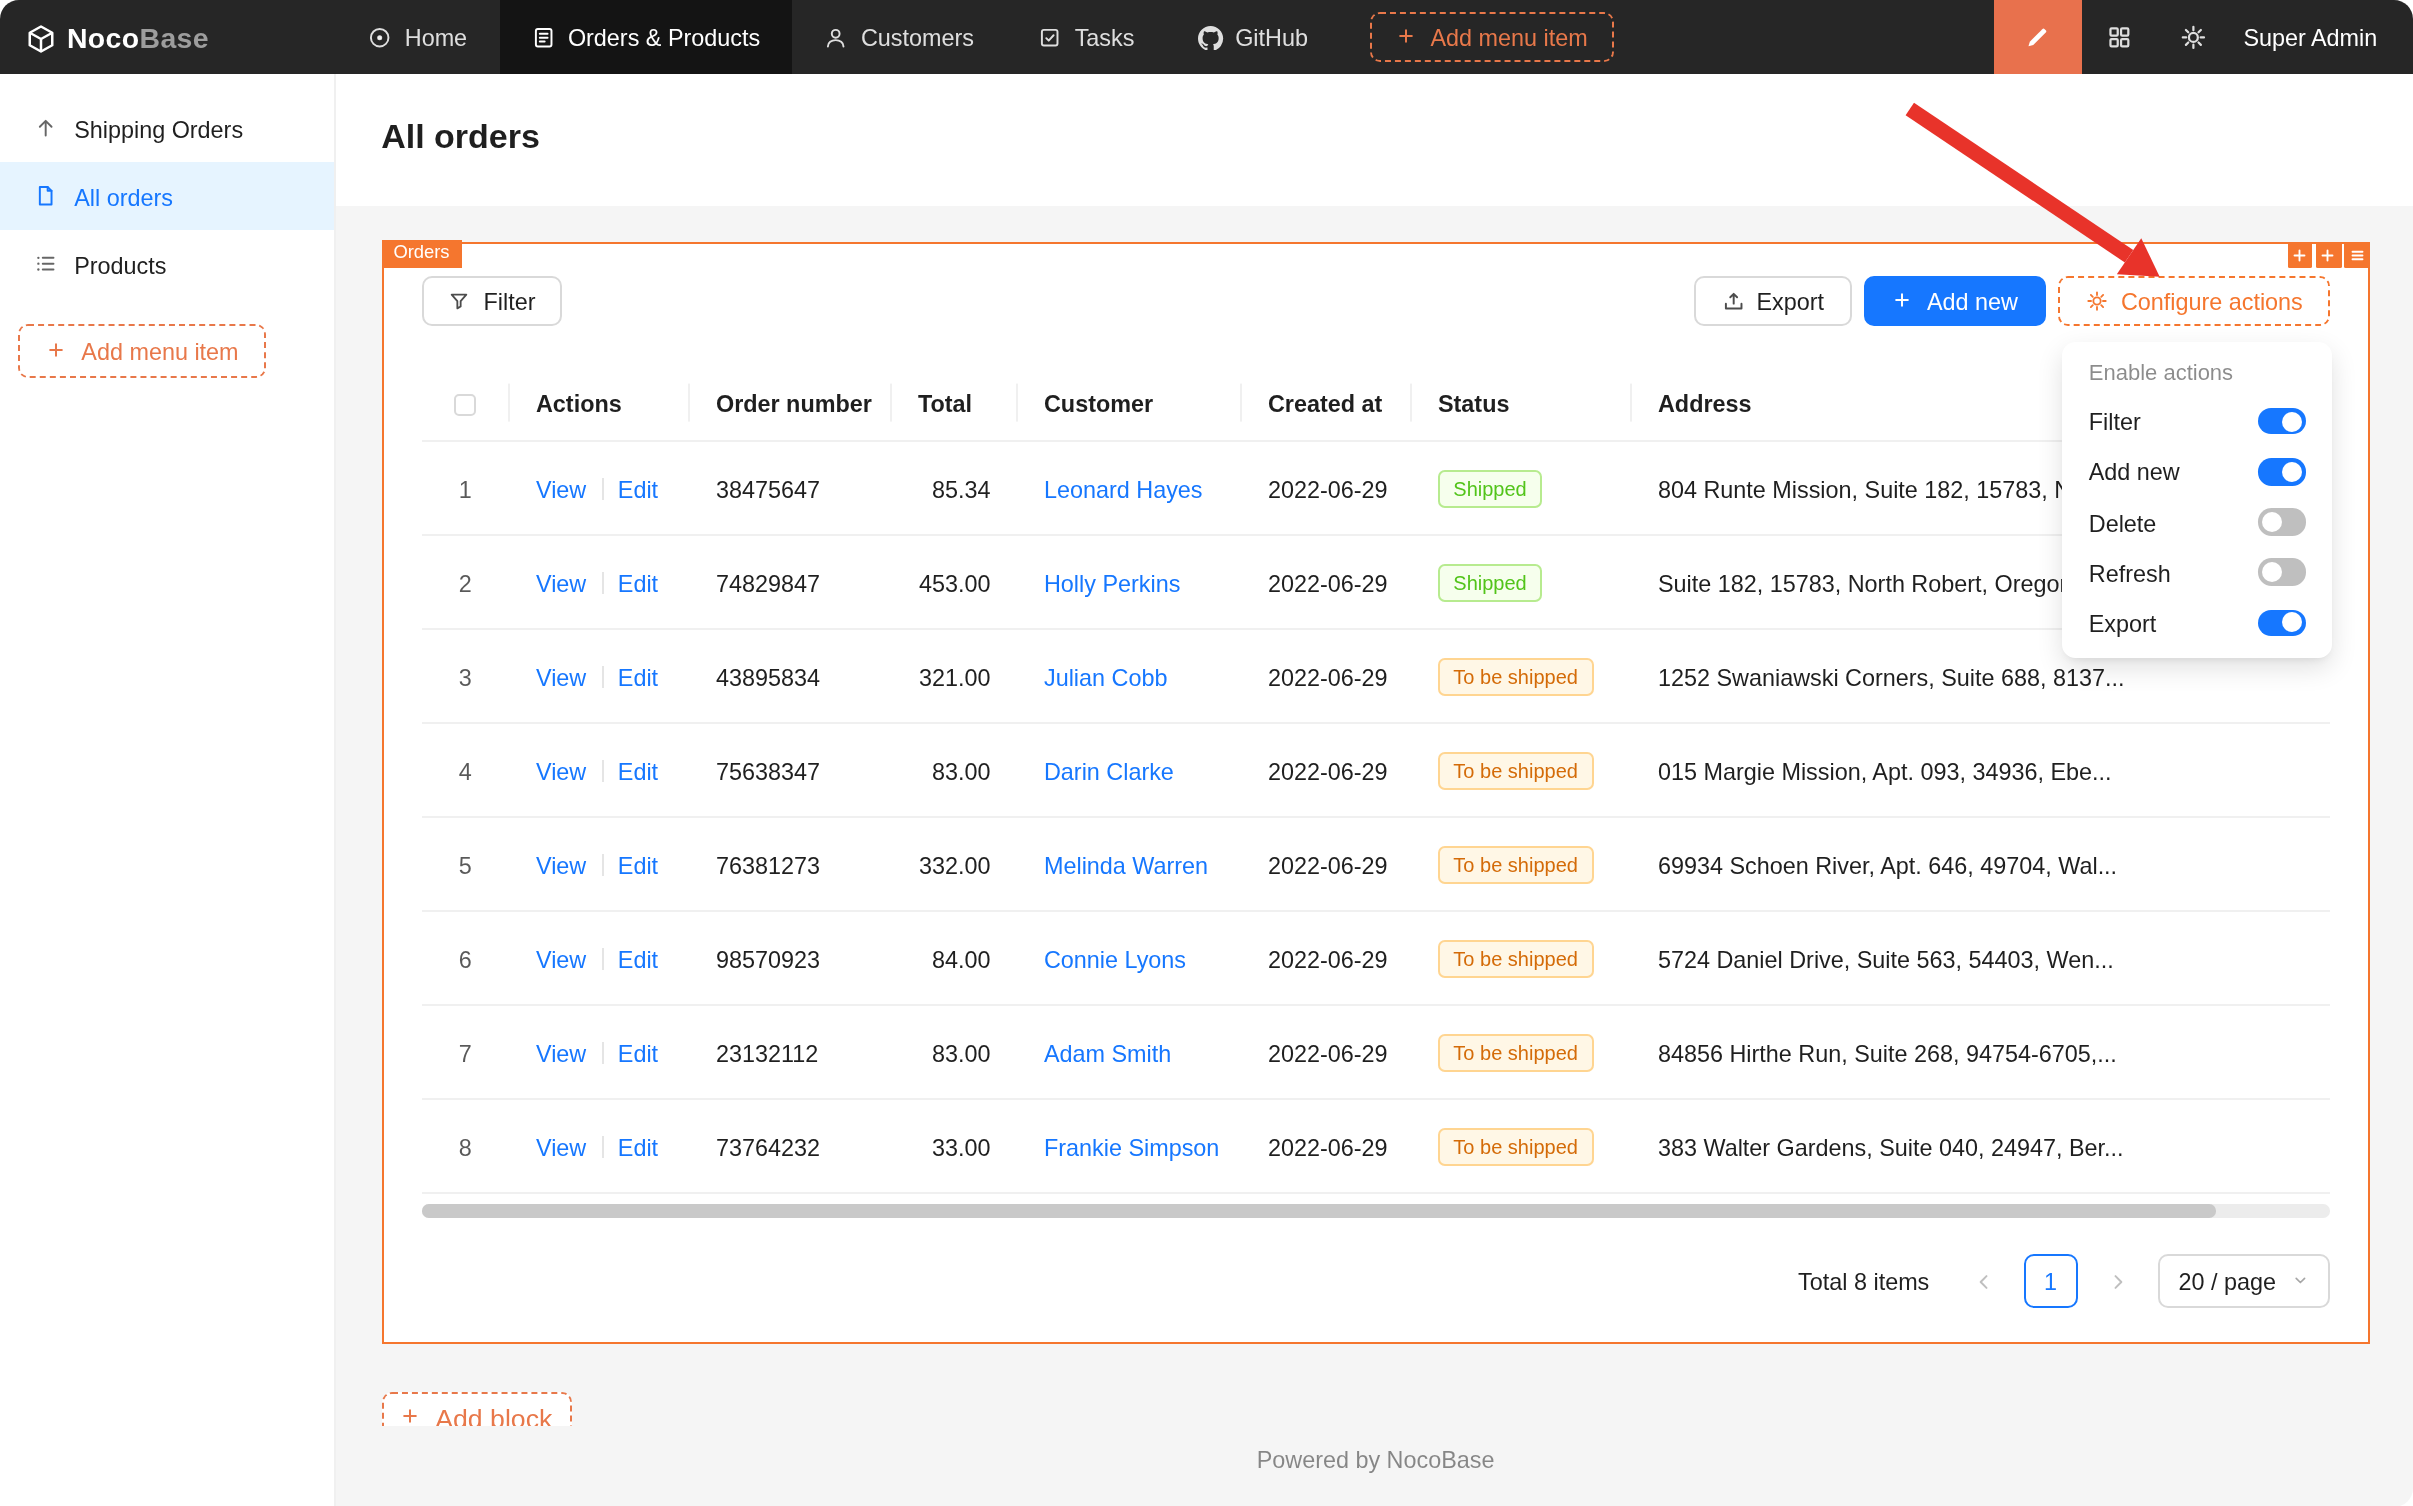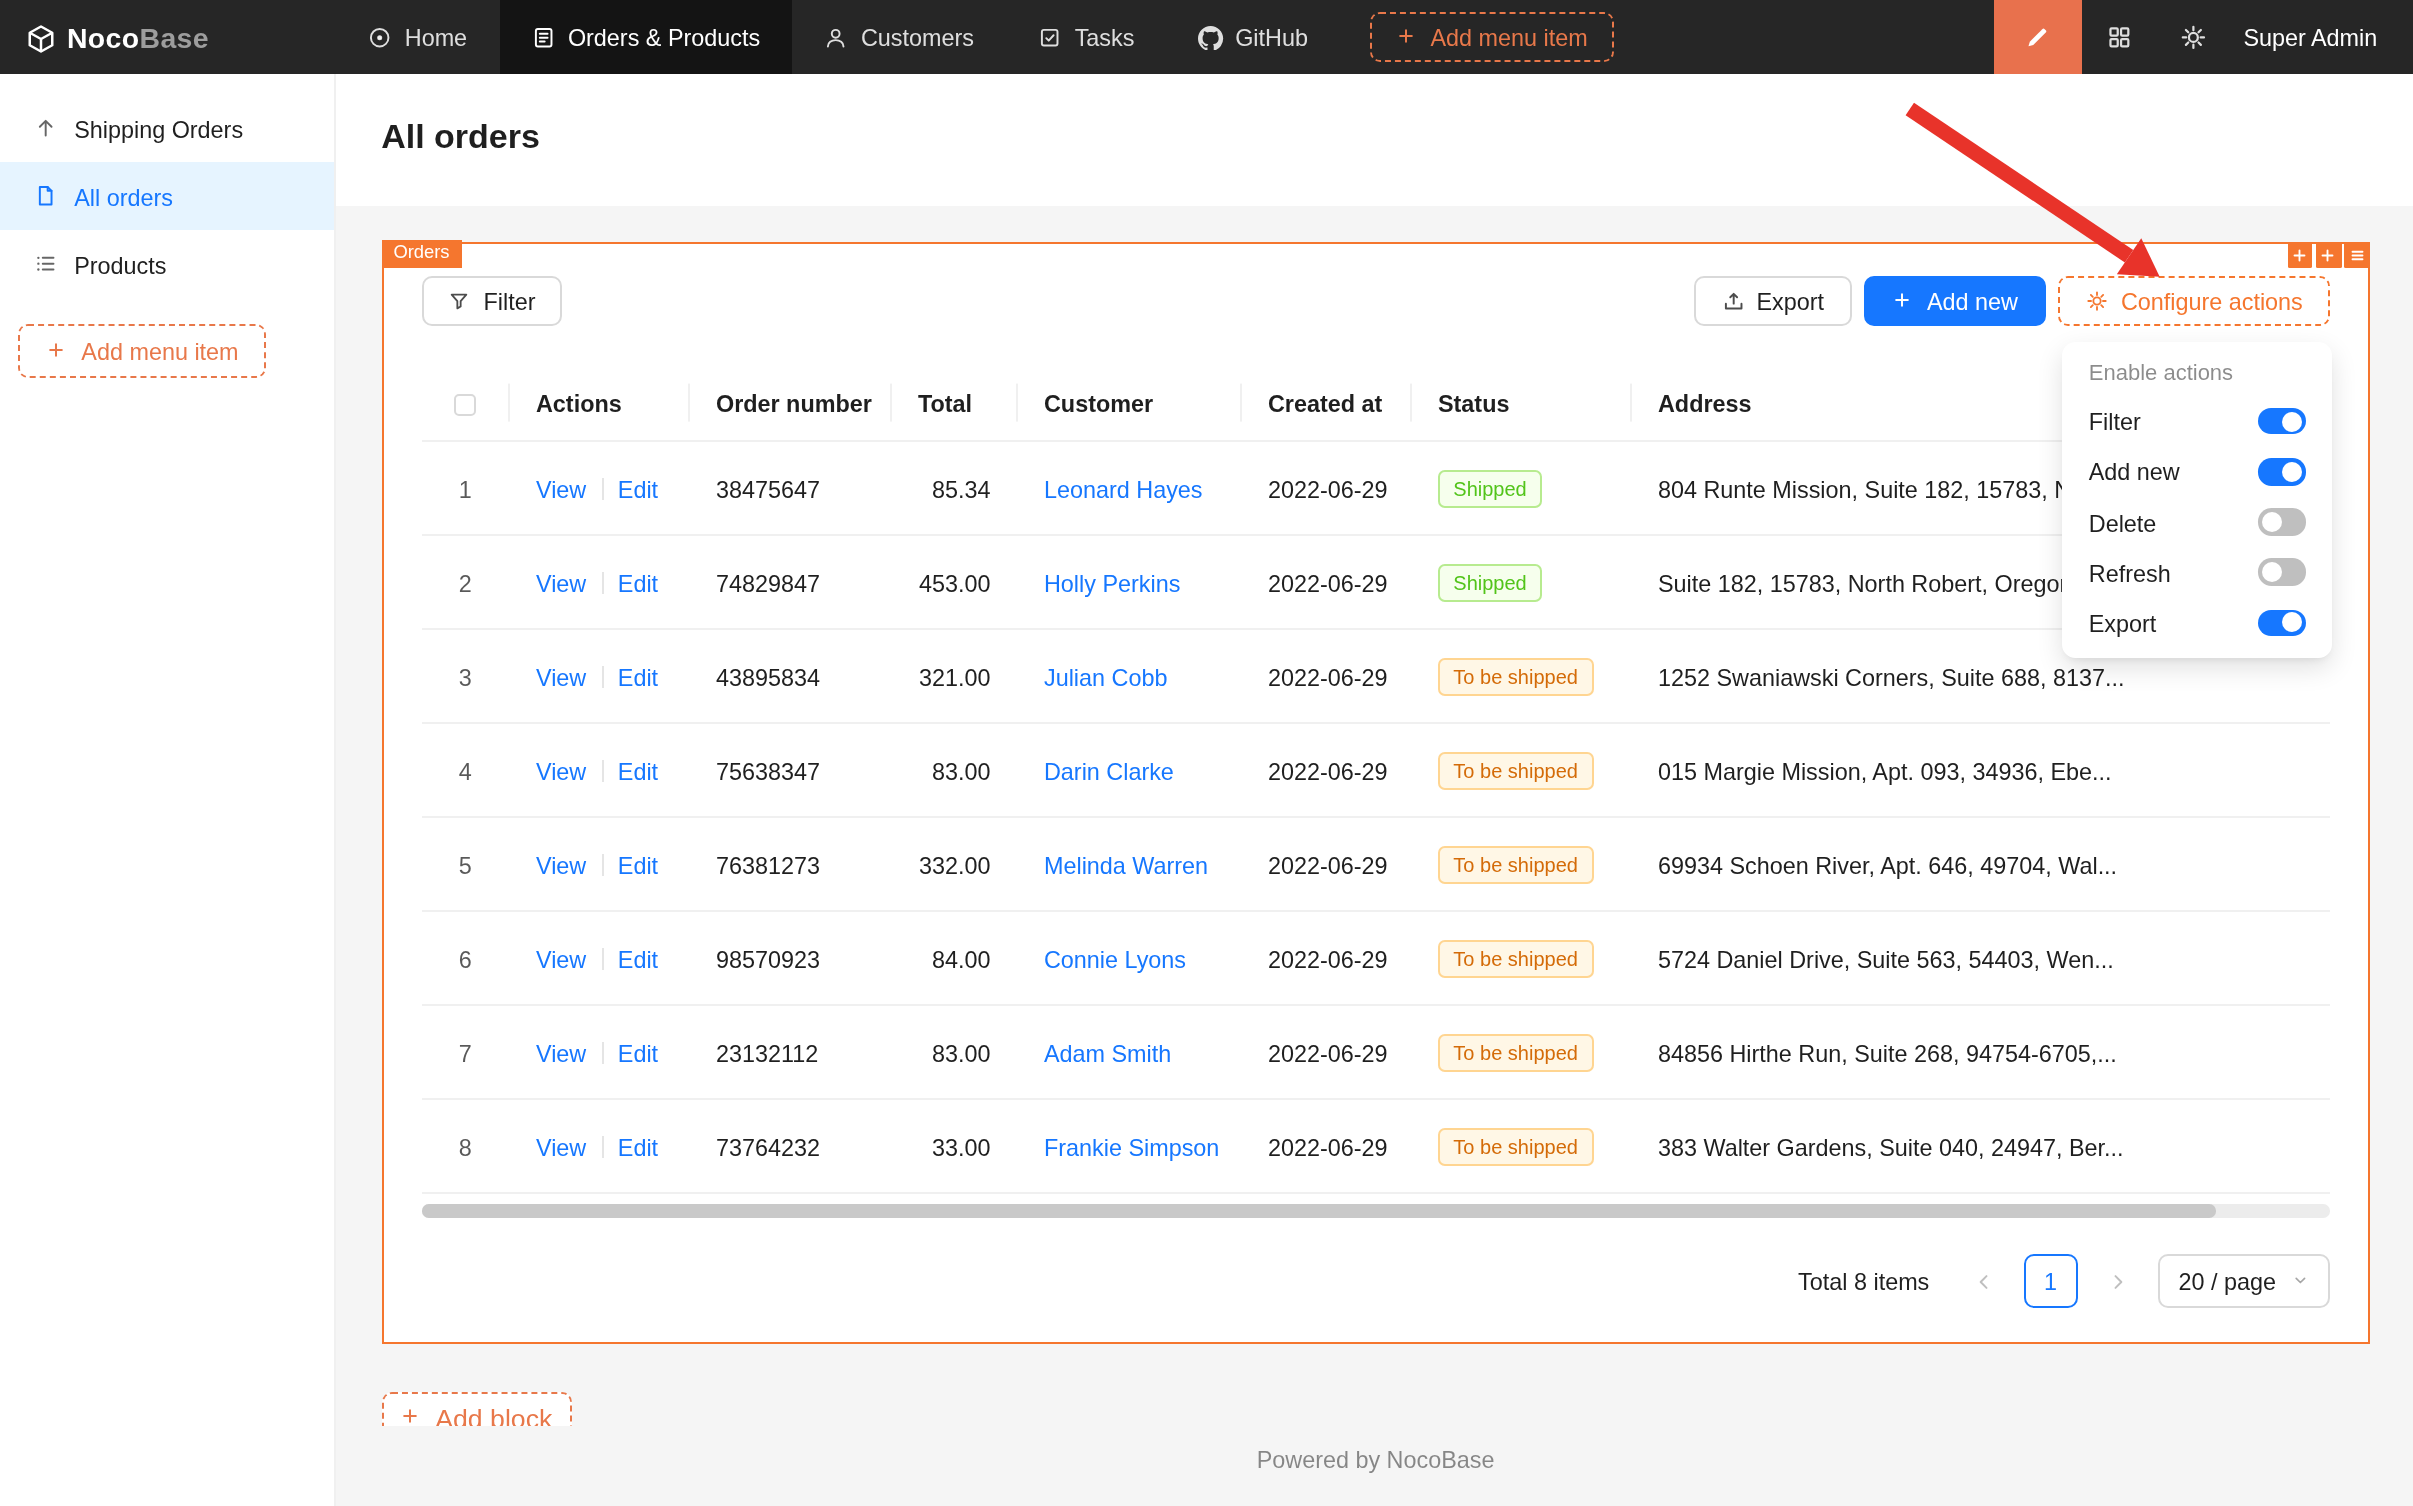--- a/index.html
+++ b/index.html
@@ -1,18 +1,18 @@
 <!DOCTYPE html>
 <html style="font-size:13.4px"><head>
 <meta charset="utf-8">
 <style>
   * { box-sizing: border-box; margin: 0; padding: 0; }
   html,body { background:#fff; }
   body { font-family: "Liberation Sans", sans-serif; color: rgba(0,0,0,0.88); }
-  .stage { width:2413px; height:1507px; overflow:hidden; position:relative; }
+  .stage { width:2413px; height:1507px; overflow:hidden; position:relative;border-radius:19px; }
   .viewport { width:1207px; height:753px; transform:scale(2); transform-origin:0 0; position:relative; background:#f5f5f5; font-size:11.7px; }
 
   svg { display:block; }
   .ic { width:11.7px; height:11.7px; flex:none; }
   .ic16 { width:13.4px; height:13.4px; flex:none; }
 
   
   .navbar { height:37px; background:#262626; display:flex; align-items:stretch; color:#fff; position:relative; z-index:5; }
   .brand { width:168px; display:flex; align-items:center; gap:6.7px; padding-left:13.4px; flex:none; }
   .brand-name { font-size:14.2px; font-weight:700; letter-spacing:0.2px; }

